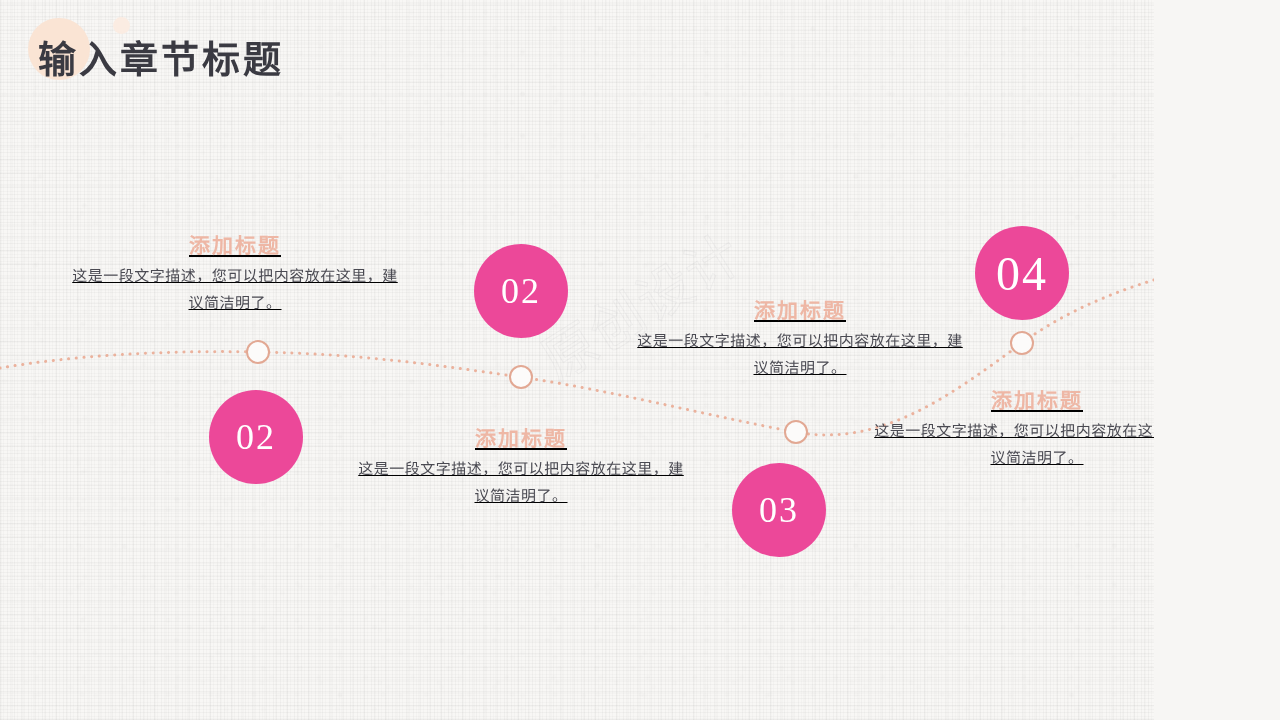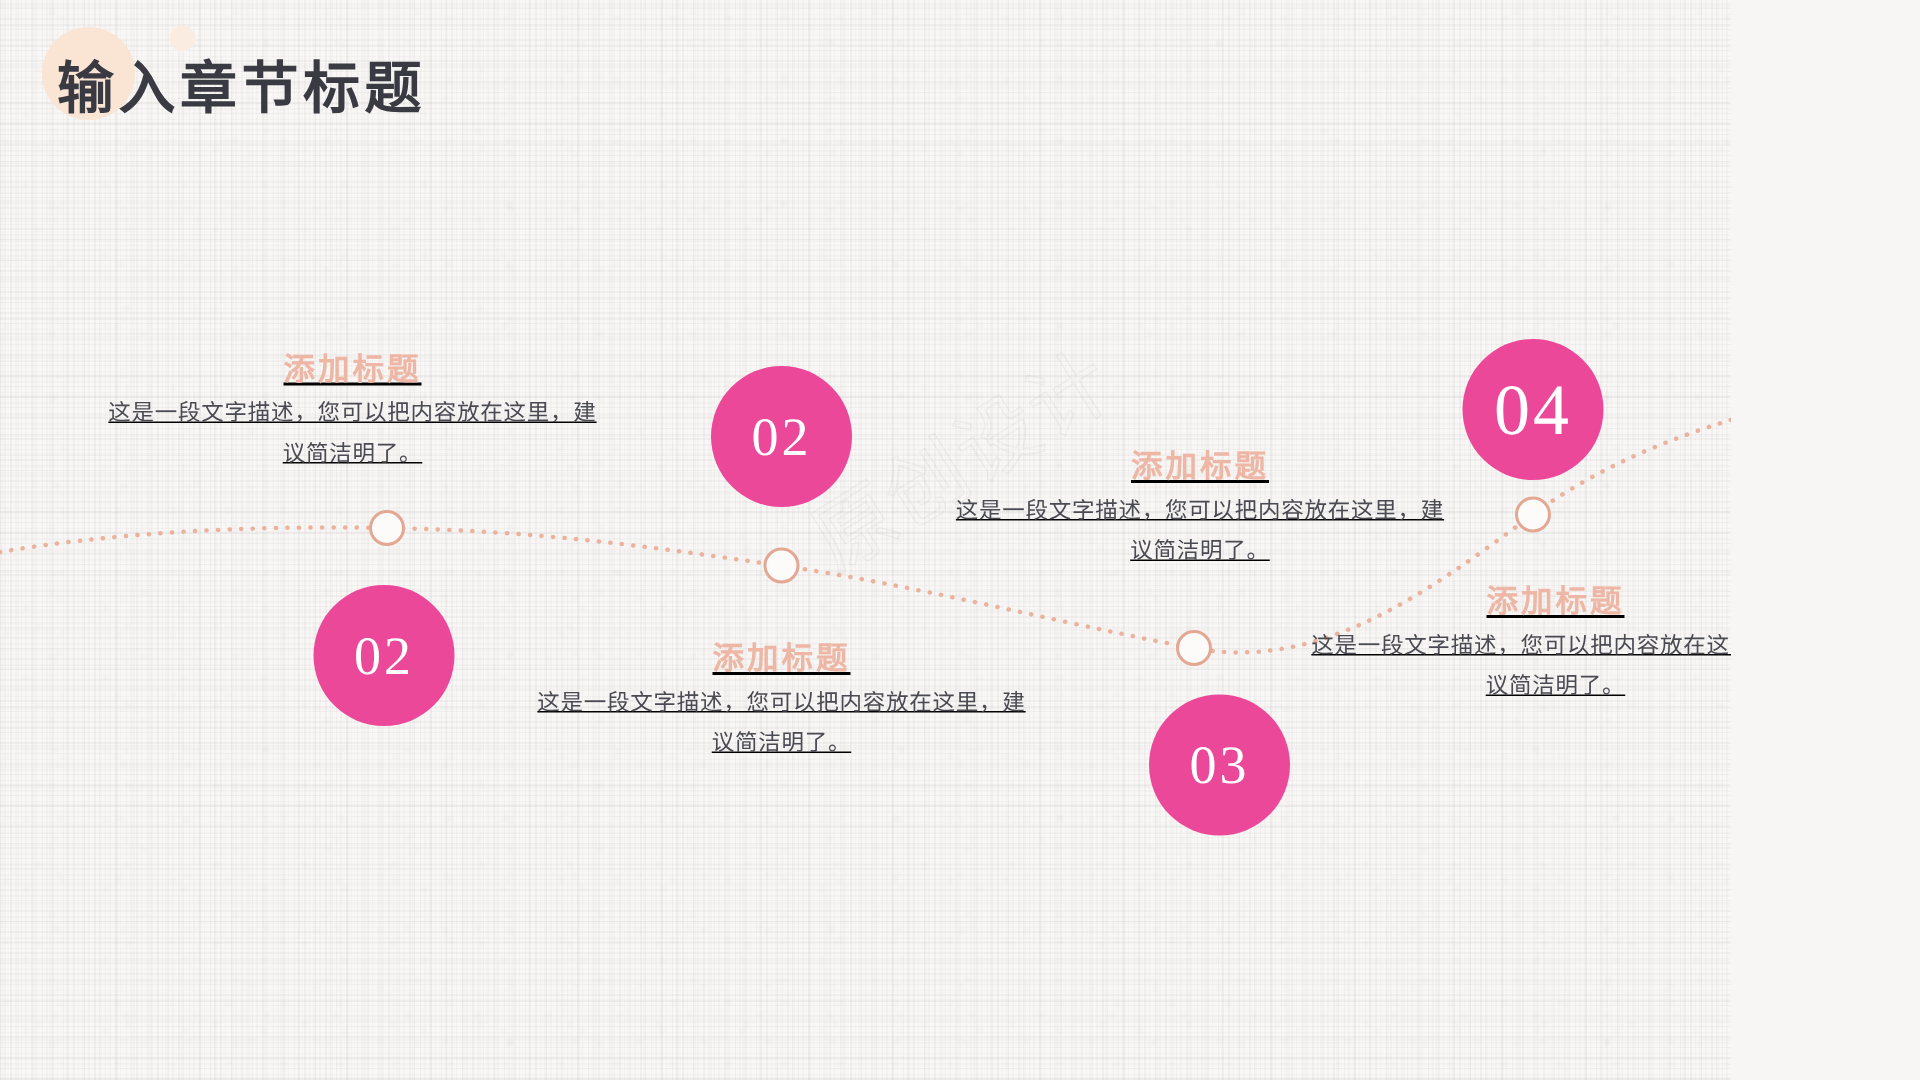--- a/index.html
+++ b/index.html
@@ -218,21 +218,21 @@
   </div>
 
   <div class="num-circle" style="left:474px; top:244px; width:94px; height:94px; font-size:36px;">
     <span>02</span>
   </div>
   <div class="text-block" style="left:356px; top:425px; width:330px;">
     <div class="block-title">添加标题</div>
     <div class="block-body">这是一段文字描述，您可以把内容放在这里，建议简洁明了。</div>
   </div>
 
-  <div class="num-circle" style="left:766px; top:463px; width:94px; height:94px; font-size:36px;">
+  <div class="num-circle" style="left:732px; top:463px; width:94px; height:94px; font-size:36px;">
     <span>03</span>
   </div>
   <div class="text-block" style="left:635px; top:297px; width:330px;">
     <div class="block-title">添加标题</div>
     <div class="block-body">这是一段文字描述，您可以把内容放在这里，建议简洁明了。</div>
   </div>
 
   <div class="num-circle" style="left:975px; top:226px; width:94px; height:94px; font-size:48px;">
     <span>04</span>
   </div>

